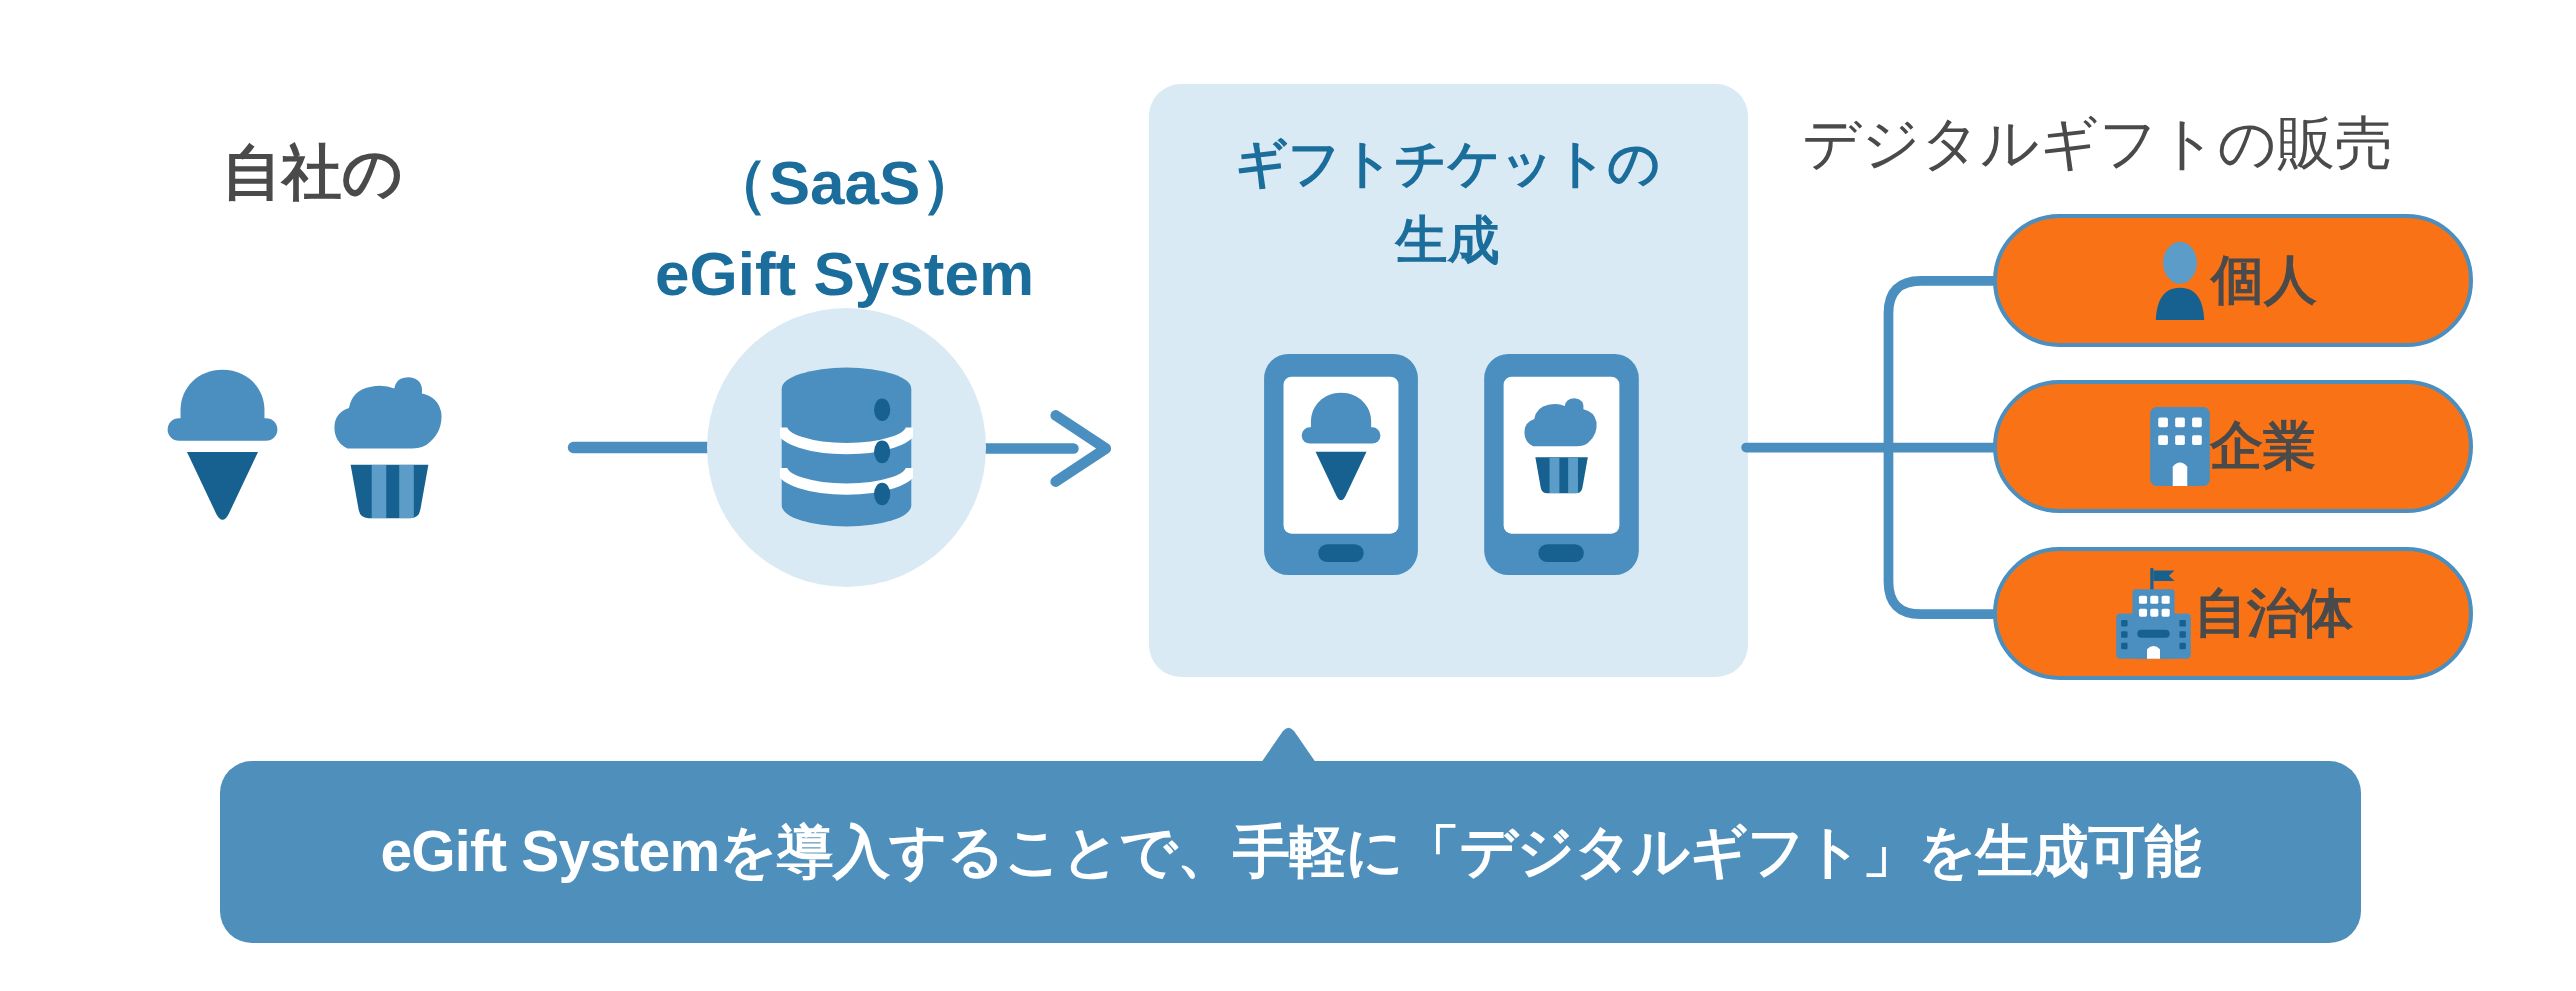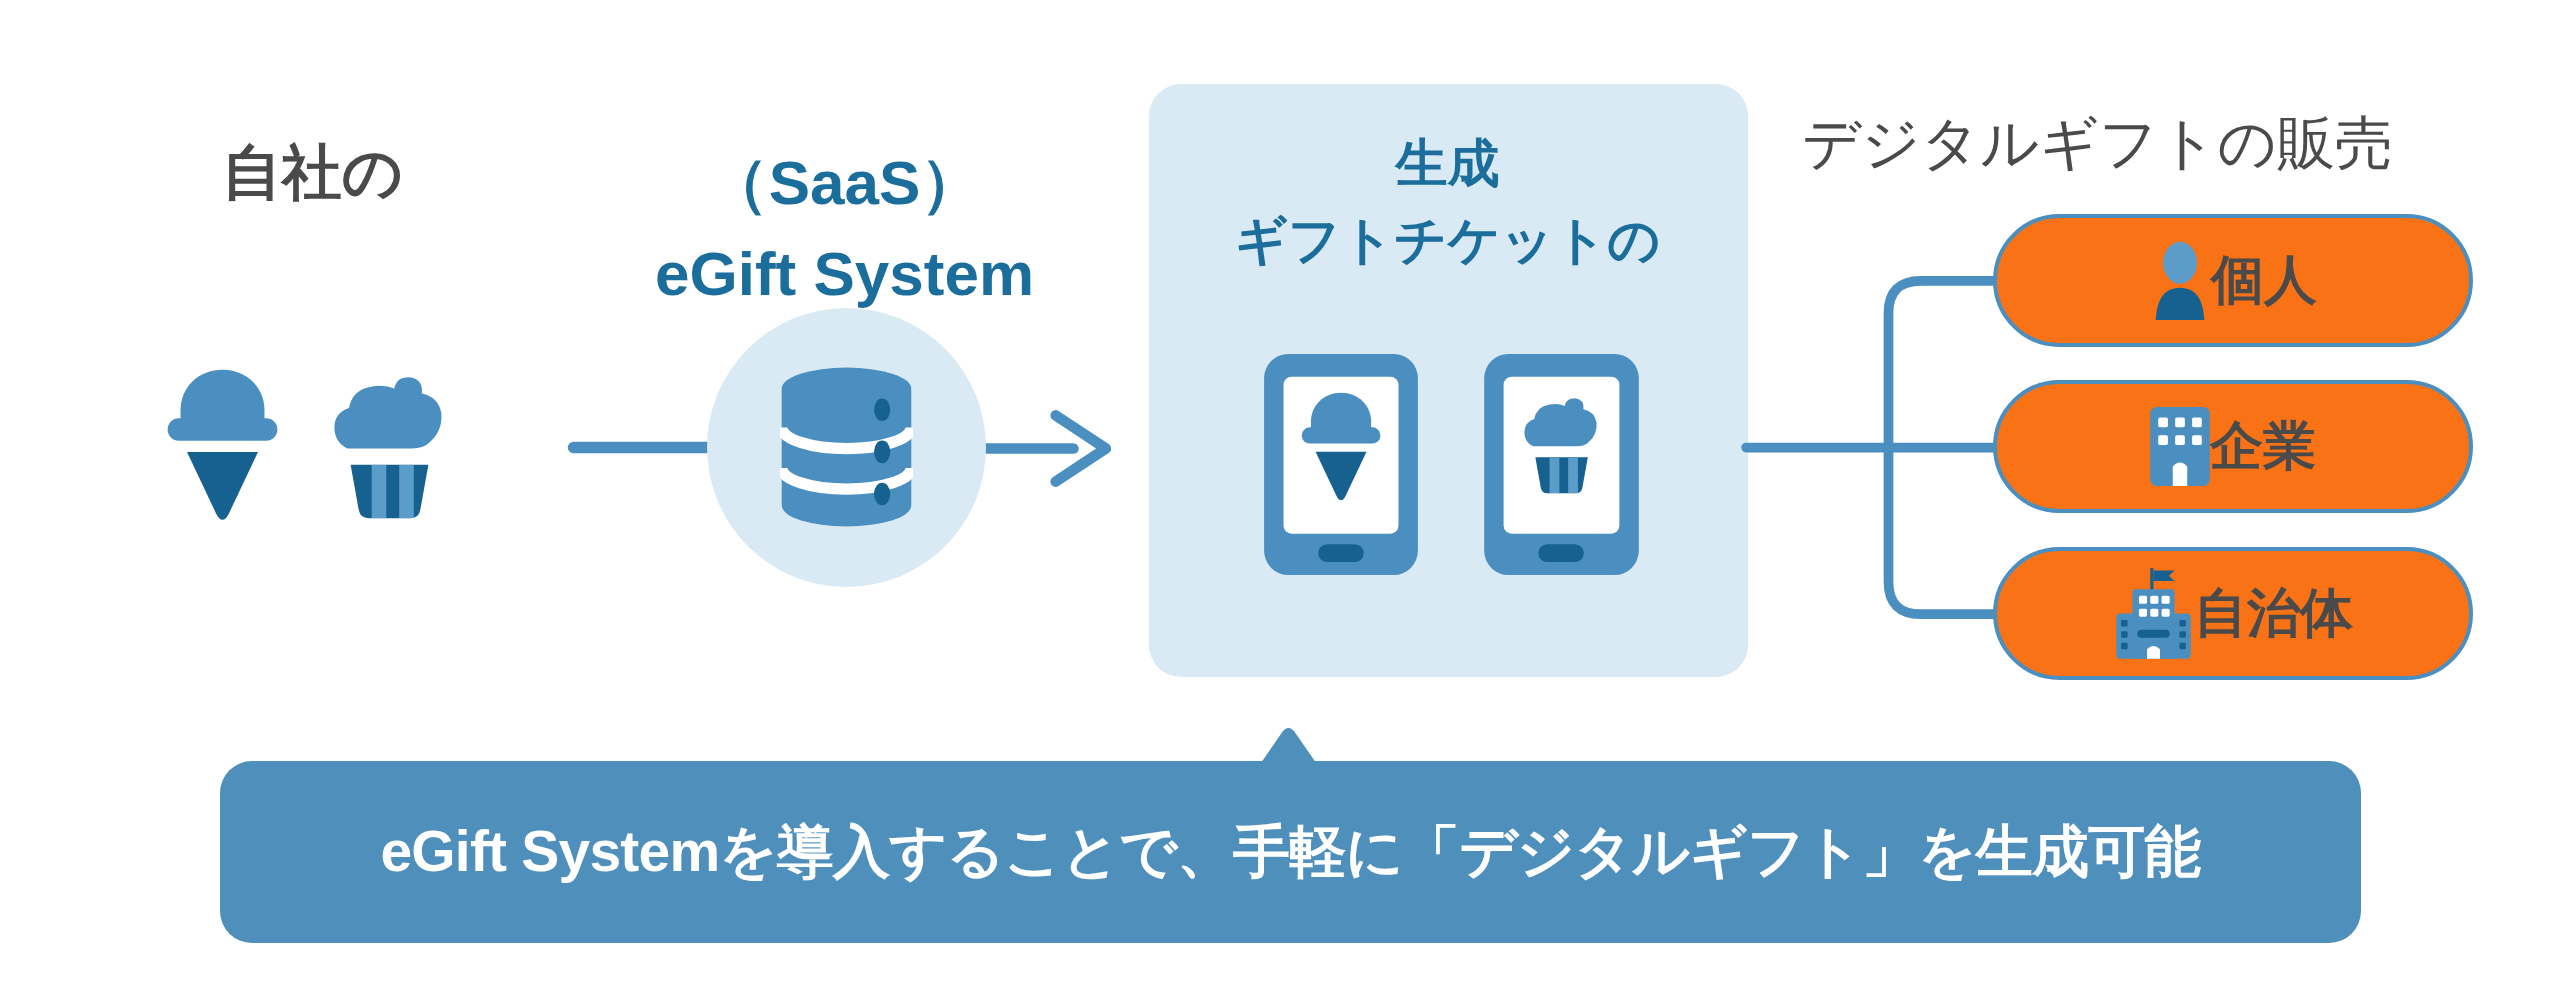--- a/index.html
+++ b/index.html
@@ -101,22 +101,22 @@
   </div>
 
   <svg class="abs arrow" style="left:952px;top:404px;" width="162" height="89" viewBox="0 0 200 110">
     <path d="M10 55 H150" fill="none" class="stroke-accent" stroke-width="13" stroke-linecap="round"></path>
     <path d="M128 14 L190 55 L128 96" fill="none" class="stroke-accent" stroke-width="13" stroke-linecap="round" stroke-linejoin="round"></path>
   </svg>
 
   <div class="abs gen-box"></div>
 
   <div class="abs title-2line gen-title">
+    <span>ギフトチケットの</span>
     <span>生成</span>
-    <span>ギフトチケットの</span>
   </div>
 
   <svg class="abs phone phone1" width="154" height="221" viewBox="0 0 190 273">
     <rect class="fill-accent" x="0" y="0" width="190" height="273" rx="30"></rect>
     <rect class="fill-white" x="24" y="28" width="142" height="194" rx="10"></rect>
     <rect class="fill-accent-dark" x="67" y="235" width="56" height="22" rx="11"></rect>
     <g transform="translate(45,42) scale(1.43)">
       <path class="fill-accent" d="M35 4 C20 4 9 15 9 29 L9 36 L61 36 L61 29 C61 15 50 4 35 4 Z"></path>
       <rect class="fill-accent" x="1" y="34" width="68" height="14" rx="7"></rect>
       <path class="fill-accent-dark" d="M13 55 L57 55 L39 93 Q35 101 31 93 Z"></path>

